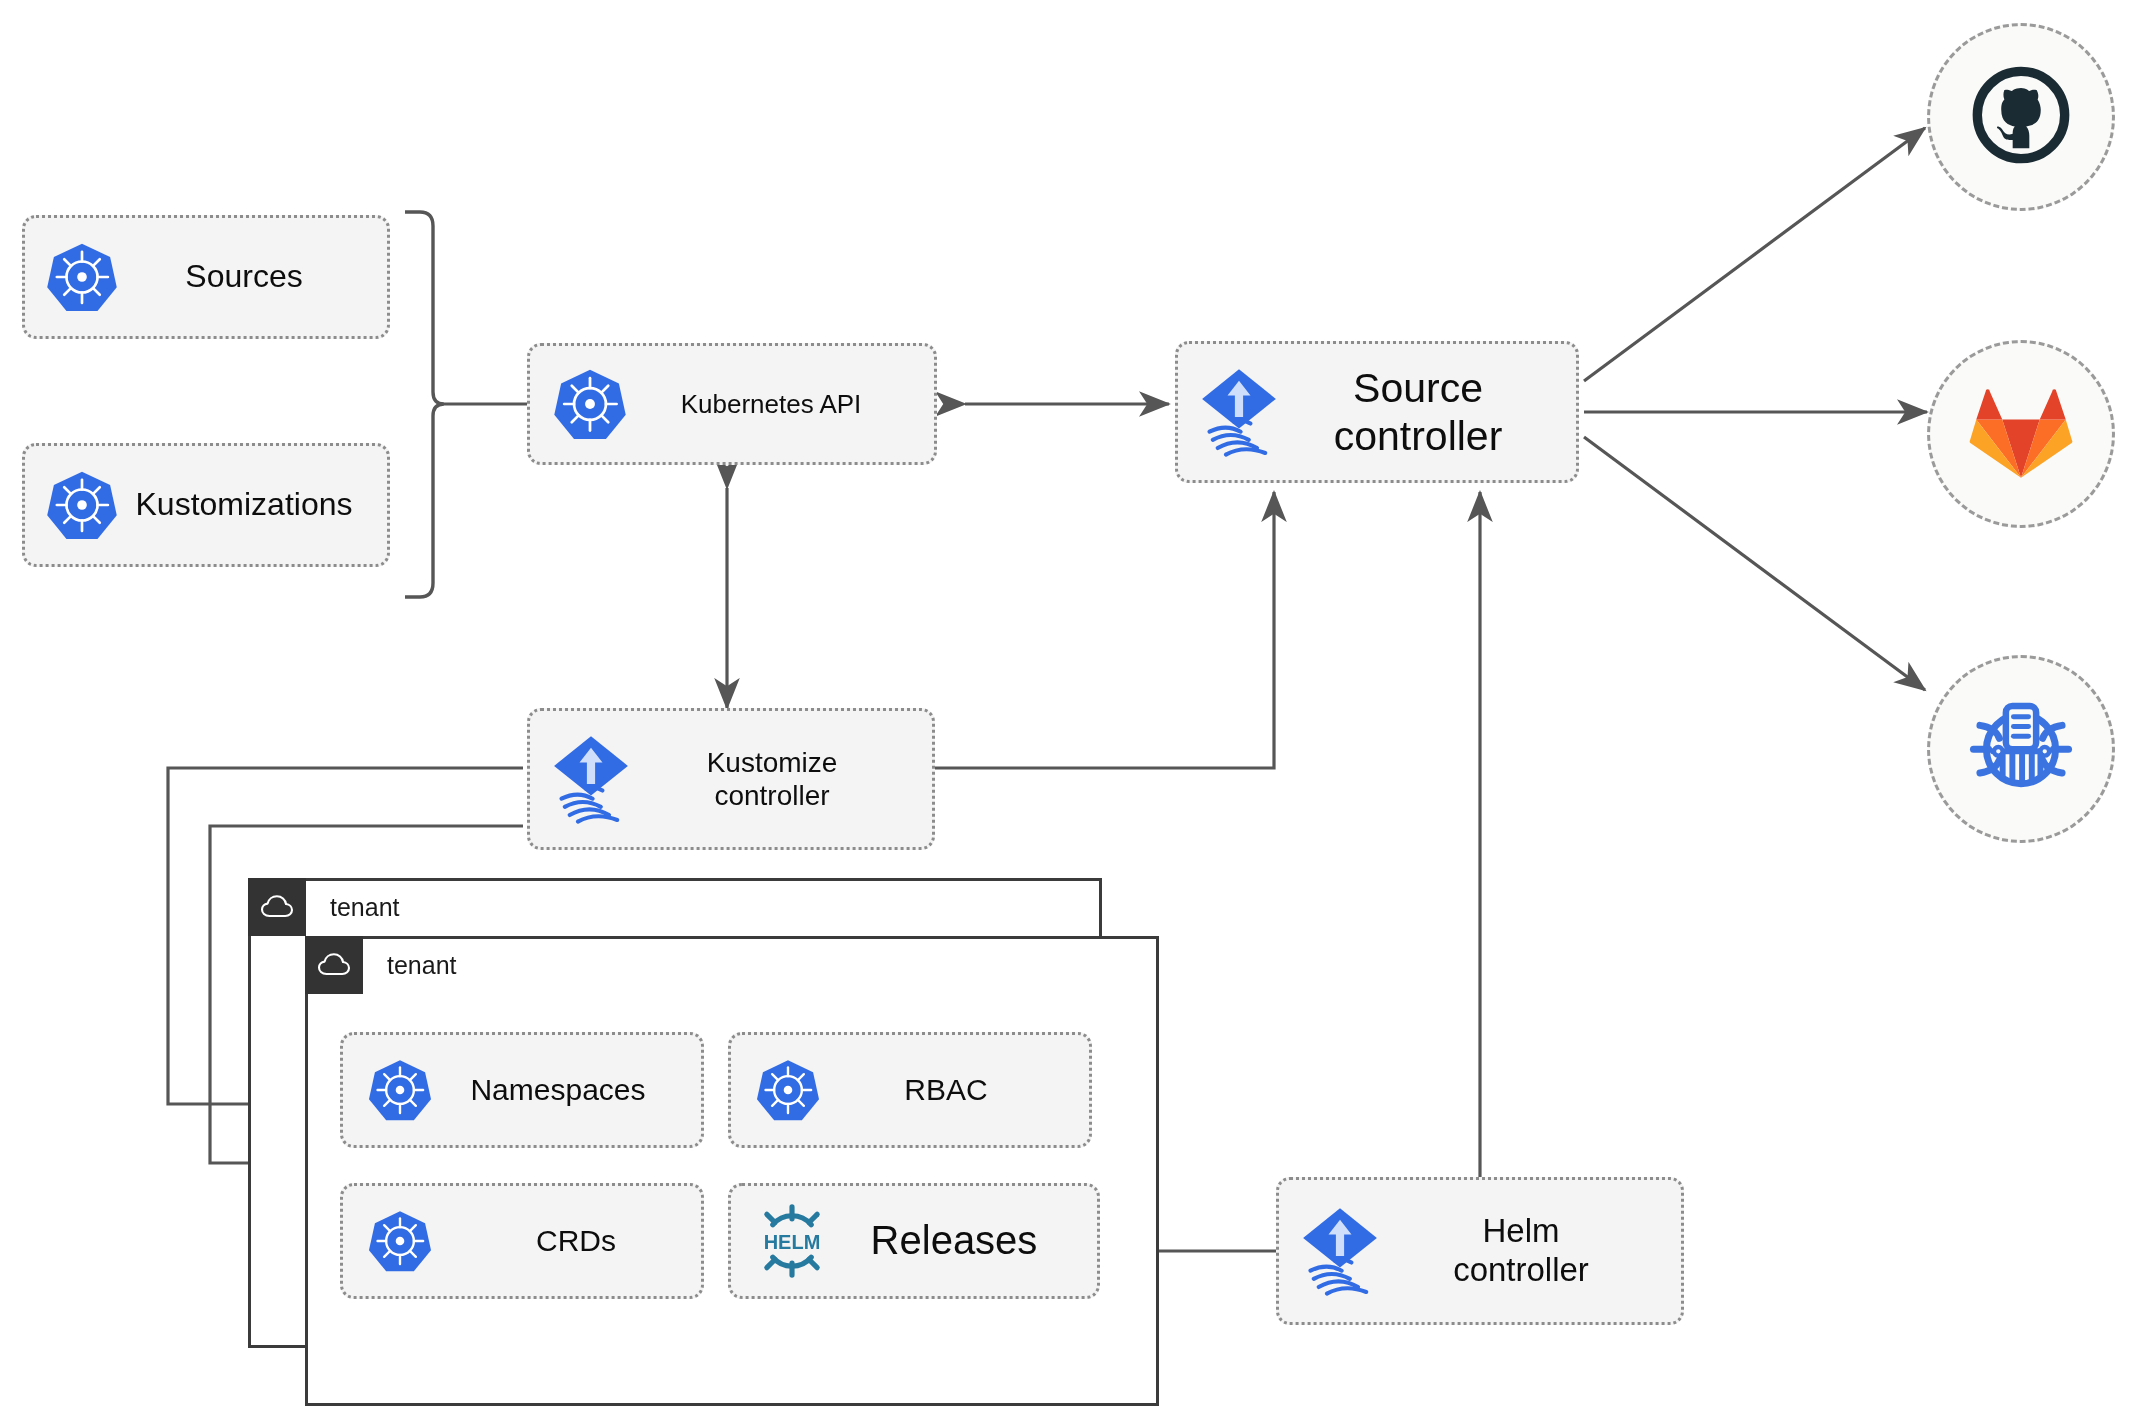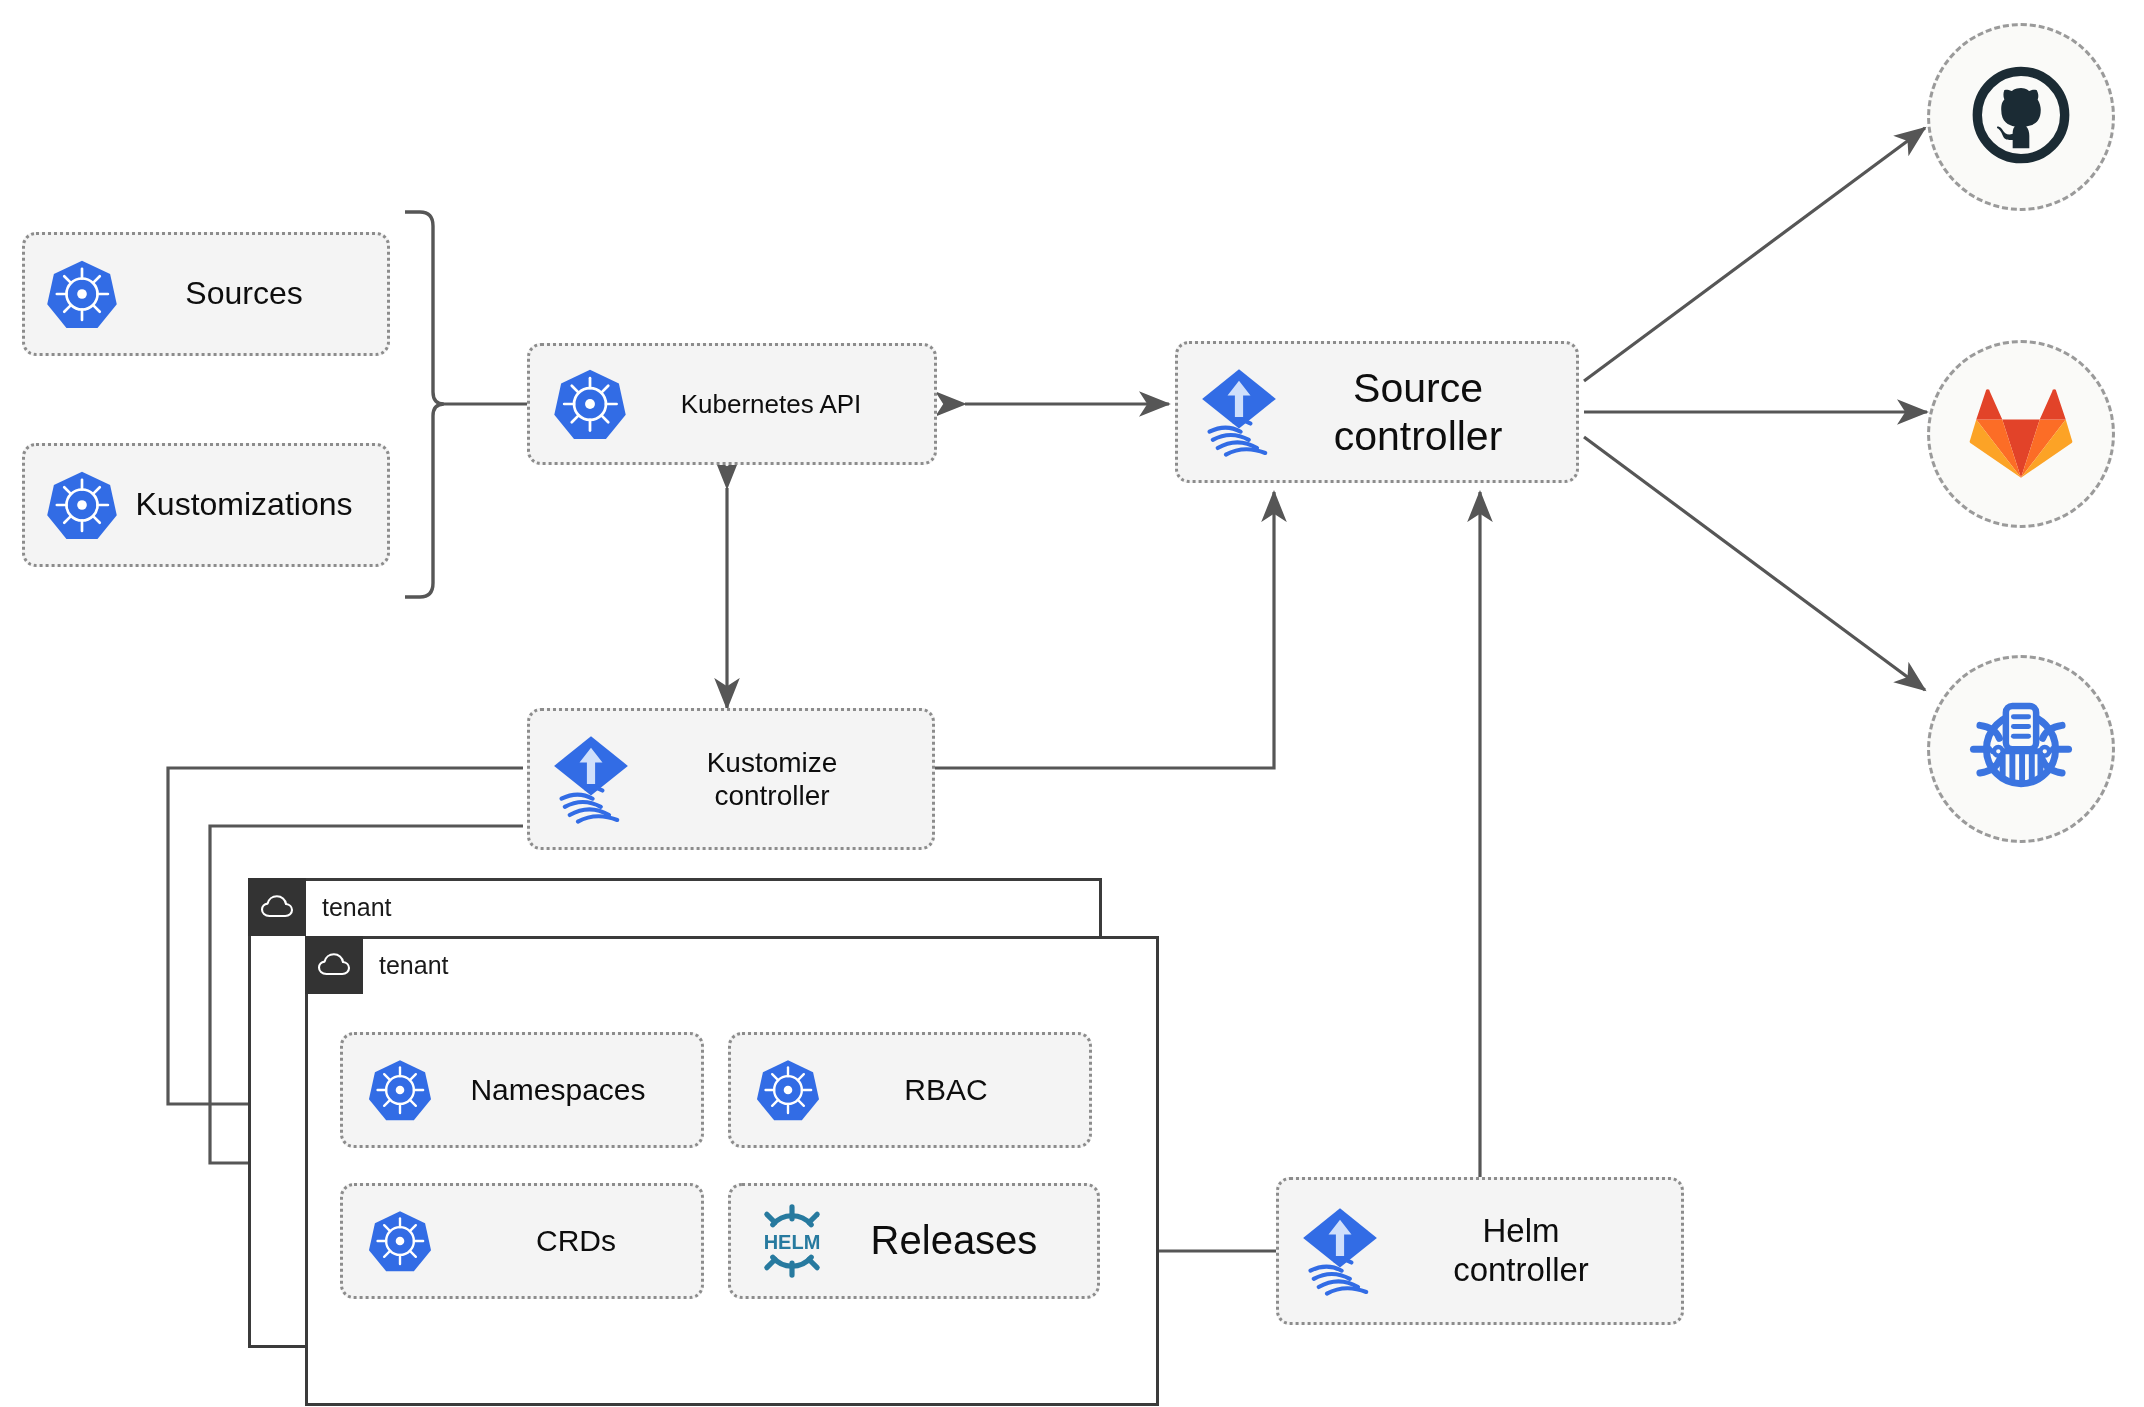--- a/index.html
+++ b/index.html
@@ -66,21 +66,21 @@
     z-index: 4;
   }
   .tenant-tab .tab-ico {
     width: 58px; height: 58px;
     background: #333333;
     display: flex; align-items: center; justify-content: center;
   }
   .tenant-tab .tab-lbl {
     color: #1a1a1a;
     font-size: 25px;
-    padding-left: 16px;
+    padding-left: 24px;
     white-space: nowrap;
   }
   svg.wires {
     position: absolute;
     top: 0; left: 0;
     width: 2144px; height: 1407px;
     z-index: 1;
     pointer-events: none;
   }
 </style>
@@ -141,21 +141,21 @@
     <span class="tab-ico">
       <svg width="34" height="26" viewBox="0 0 34 26">
         <path d="M9.5,22 C4.8,22 2,19 2,15.6 C2,12.5 4.4,10 7.6,9.6
                  C8.6,5.3 12.3,2.3 16.9,2.3 C21.6,2.3 25.4,5.6 26,10
                  C29.4,10.4 32,13 32,16.1 C32,19.4 29.1,22 25.3,22 Z" fill="none" stroke="#ffffff" stroke-width="2.1" stroke-linejoin="round"></path>
       </svg>
     </span>
     <span class="tab-lbl">tenant</span>
   </div>
 
-  <div class="node" style="left:22px; top:232px; width:368px; height:124px; padding:0 12px 0 20px;">
+  <div class="node" style="left:22px; top:215px; width:368px; height:124px; padding:0 12px 0 20px;">
     <span class="ico">
       <svg width="74" height="74" viewBox="0 0 100 100">
         <path d="M50,5 L88,23 L97,64 L71,96 L29,96 L3,64 L12,23 Z" fill="#326CE5"></path>
         <g stroke="#ffffff" stroke-width="3.6" fill="none" stroke-linecap="round">
           <circle cx="50" cy="50" r="21"></circle>
           <line x1="50" y1="16" x2="50" y2="29"></line>
           <line x1="50" y1="71" x2="50" y2="85"></line>
           <line x1="16" y1="50" x2="29" y2="50"></line>
           <line x1="71" y1="50" x2="85" y2="50"></line>
           <line x1="26" y1="26" x2="35" y2="35"></line>

